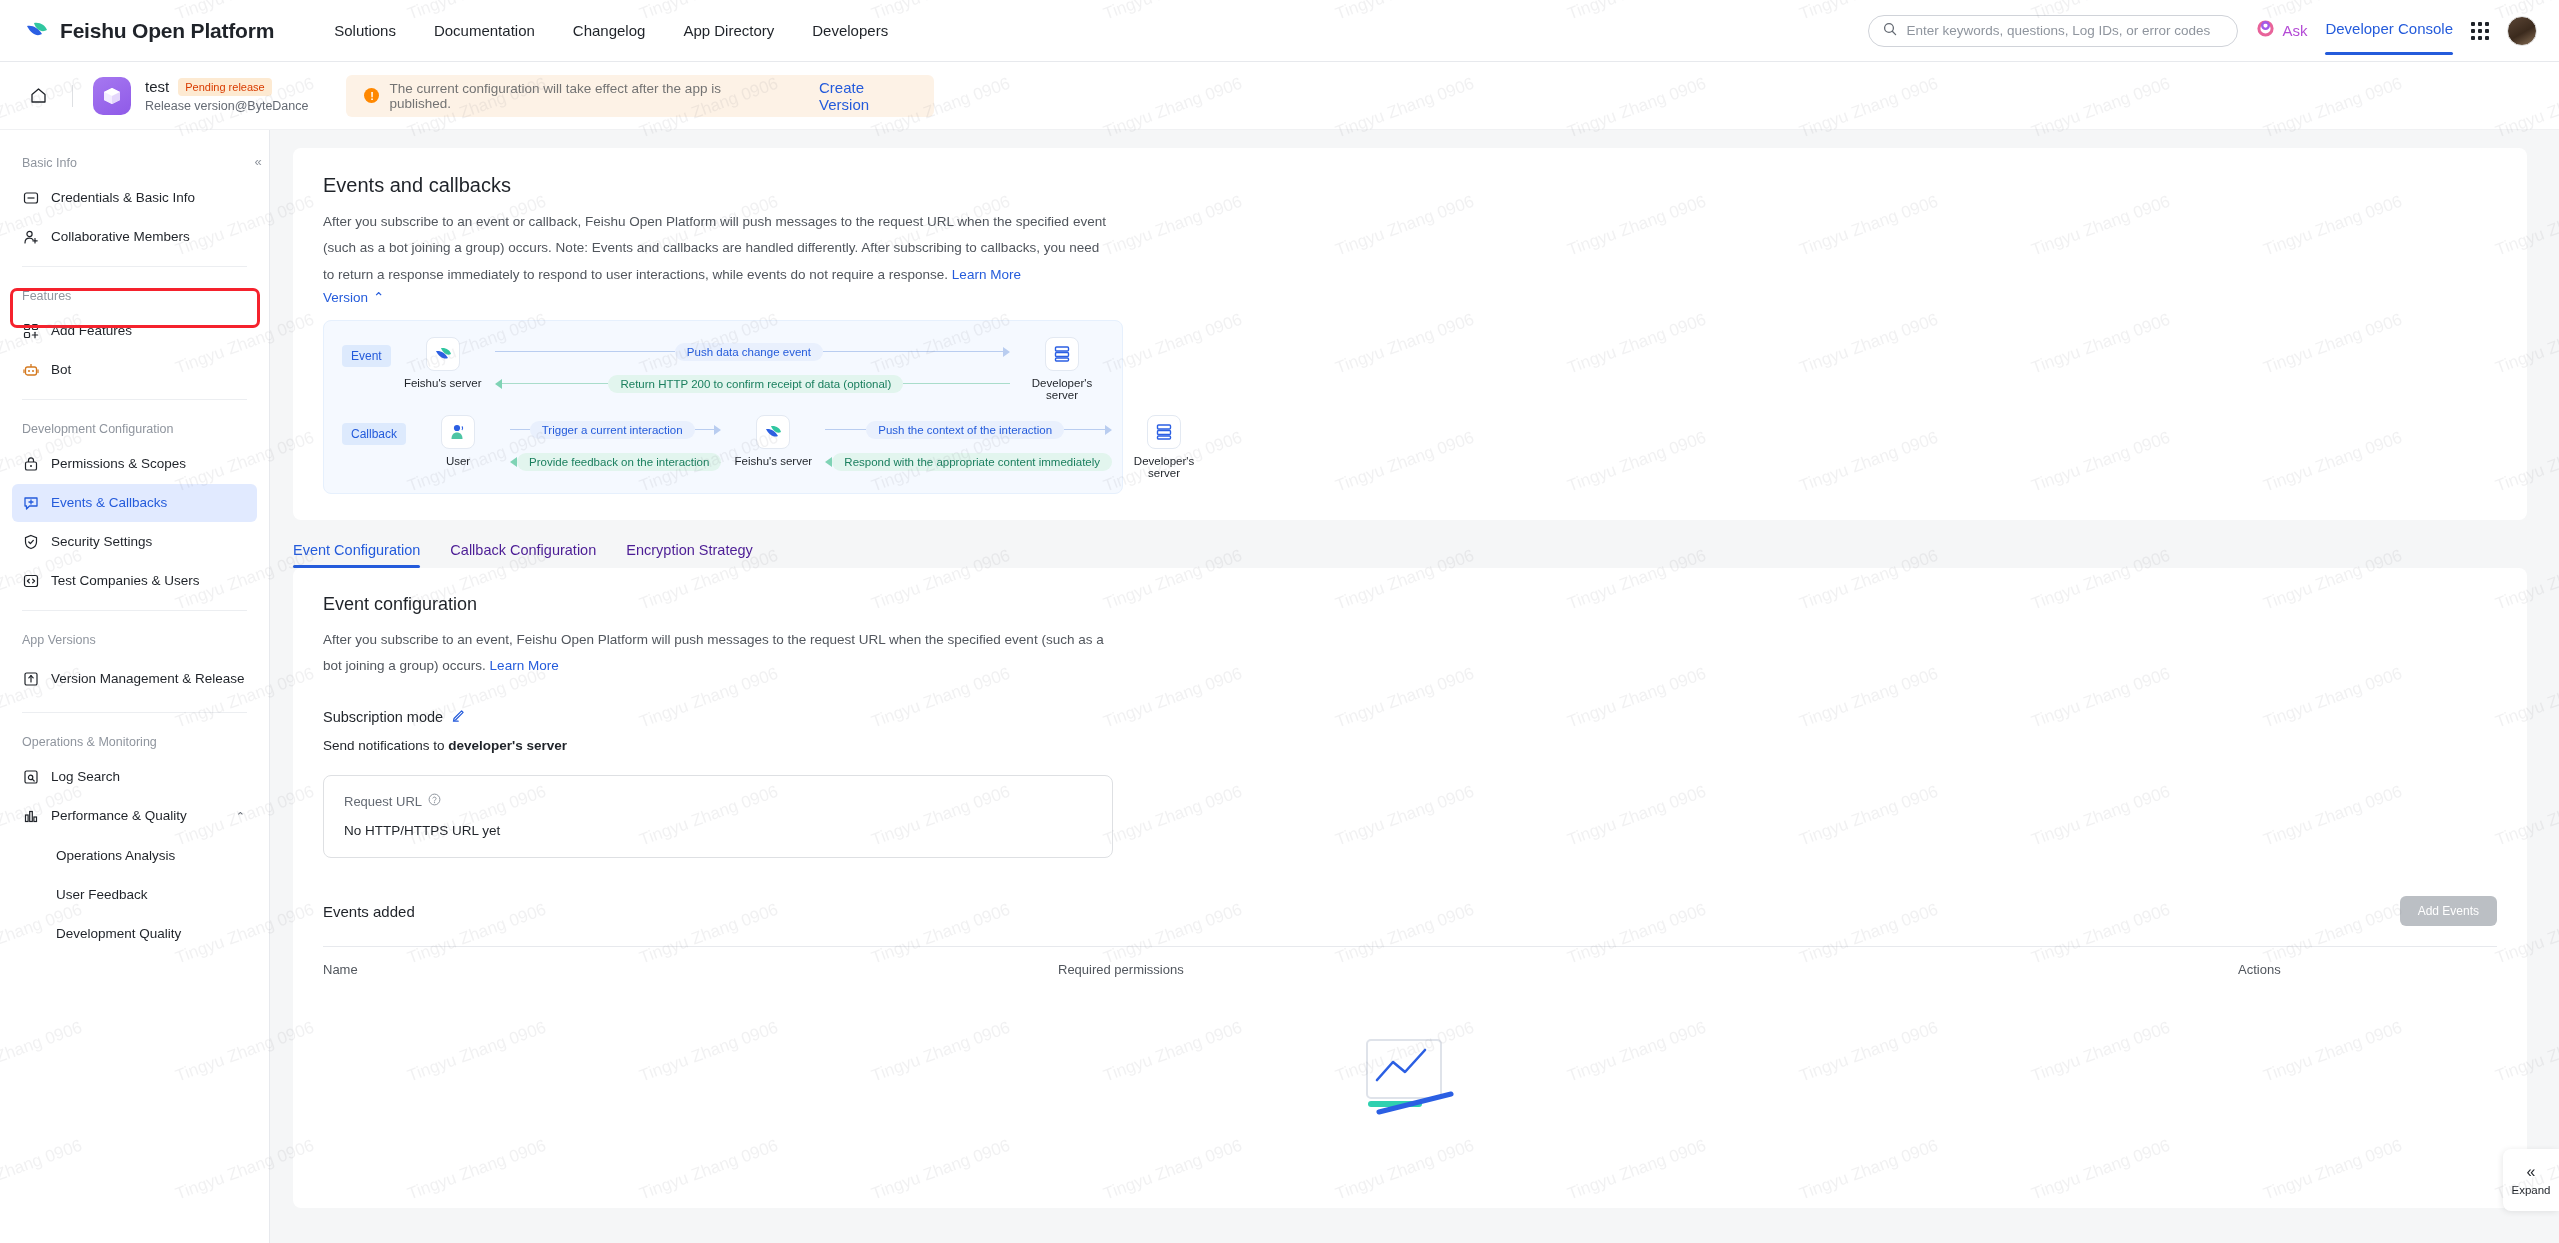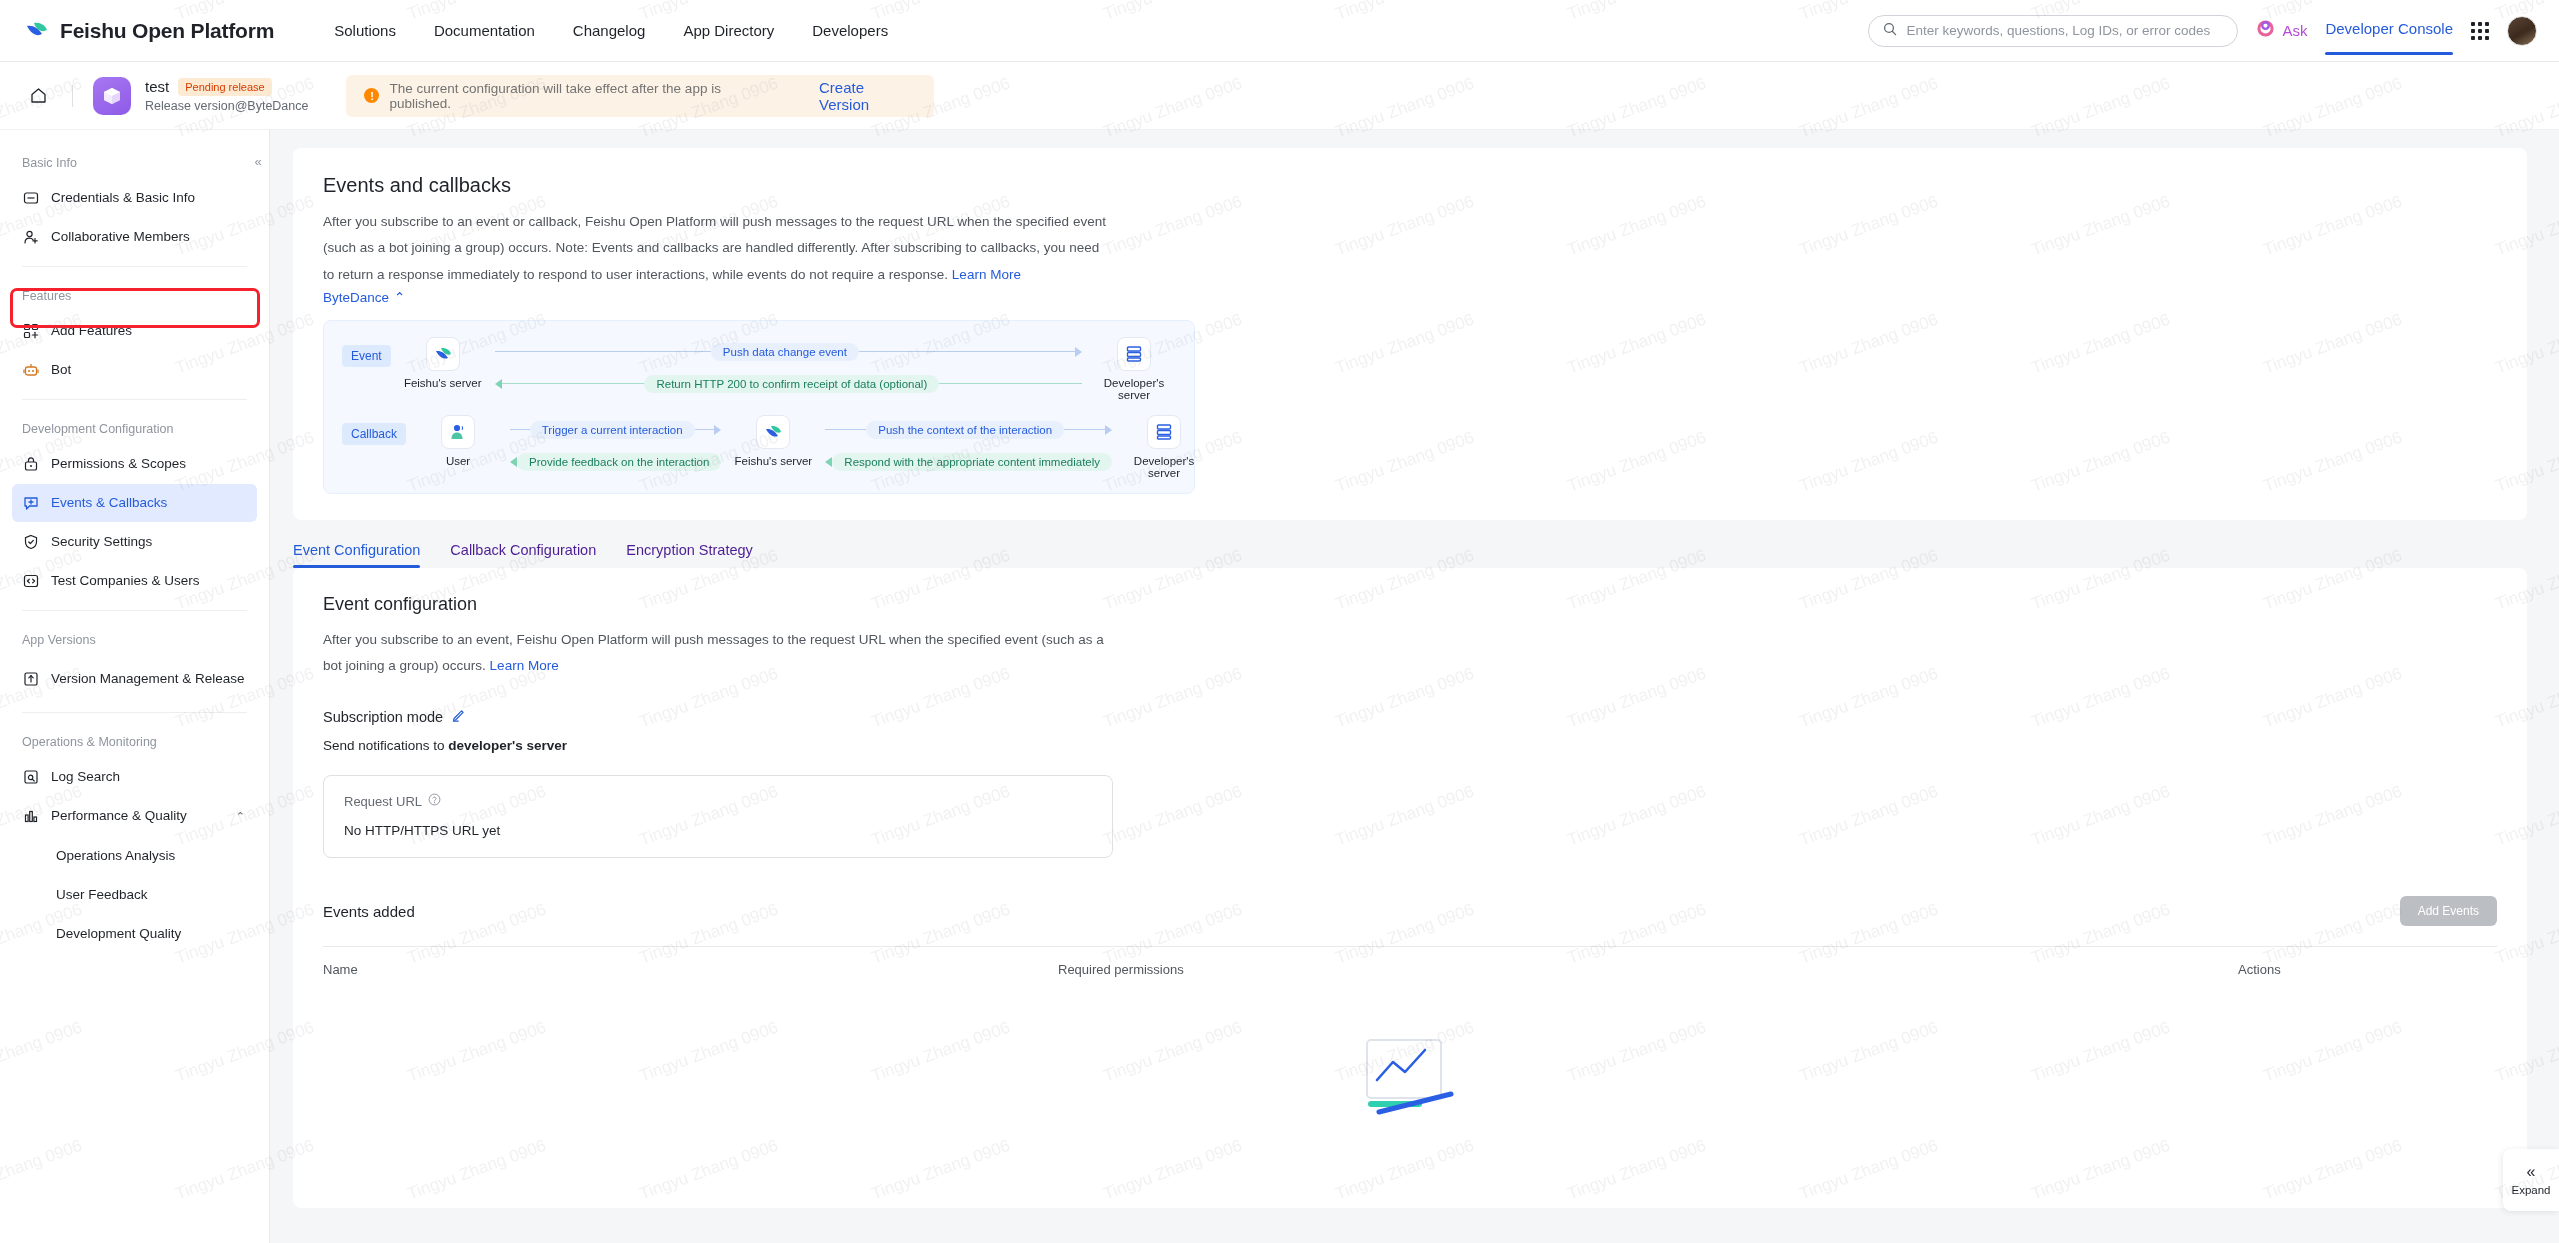--- a/index.html
+++ b/index.html
@@ -140,21 +140,21 @@
   }
   .card-title { font-size: 20px; font-weight: 500; color: #1f2329; margin-bottom: 12px; }
   .card-desc {
     font-size: 13.5px; line-height: 1.95; color: #51565d; max-width: 790px;
   }
   .inline-link { color: #245bdb; cursor: pointer; }
   .collapse-row { font-size: 13.5px; color: #245bdb; cursor: pointer; display:inline-flex; align-items:center; gap:5px; margin-top: 1px;}
 
   
   .diagram {
-    margin-top: 14px; width: 872px; background: #f5f9ff; border: 1px solid #e6f0fd;
+    margin-top: 14px; width: 800px; background: #f5f9ff; border: 1px solid #e6f0fd;
     border-radius: 8px; padding: 16px 18px 14px 18px;
   }
   .dg-row { display: flex; align-items: flex-start; gap: 10px; position: relative; }
   .dg-tag {
     background: #ddeafd; color: #245bdb; font-size: 12px; border-radius: 4px;
     padding: 4px 9px; margin-top: 8px; flex: 0 0 auto;
   }
   .dg-node { width: 84px; text-align: center; flex: 0 0 auto; }
   .dg-node-box {
     width: 34px; height: 34px; border-radius: 8px; background: #fff;
@@ -452,21 +452,21 @@
 
   <div class="main">
 
     <div class="card">
       <div class="card-title">Events and callbacks</div>
       <div class="card-desc">
         <span>After you subscribe to an event or callback, Feishu Open Platform will push messages to the request URL when the specified event (such as a bot joining a group) occurs. Note: Events and callbacks are handled differently. After subscribing to callbacks, you need to return a response immediately to respond to user interactions, while events do not require a response.</span>
         <span class="inline-link">Learn More</span>
       </div>
       <div class="collapse-row">
-        <span>ByteDance</span>
+        <span>Version</span>
         <span>⌃</span>
       </div>
 
       
       <div class="diagram">
 
         <div class="dg-row">
           <span class="dg-tag">Event</span>
           <div class="dg-node">
             <div class="dg-node-box">

